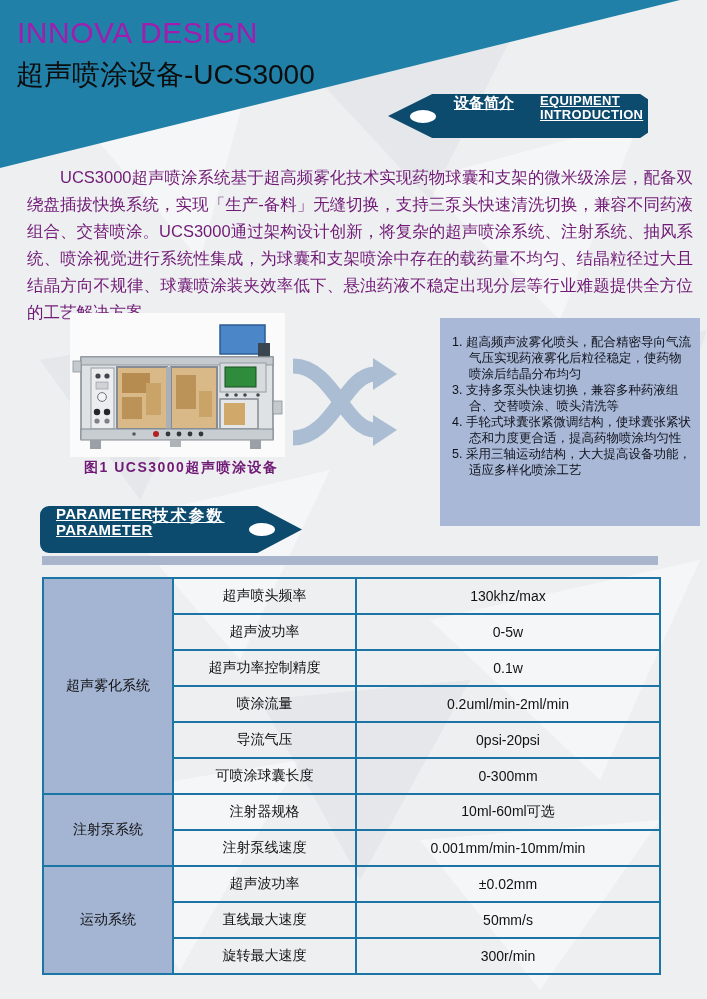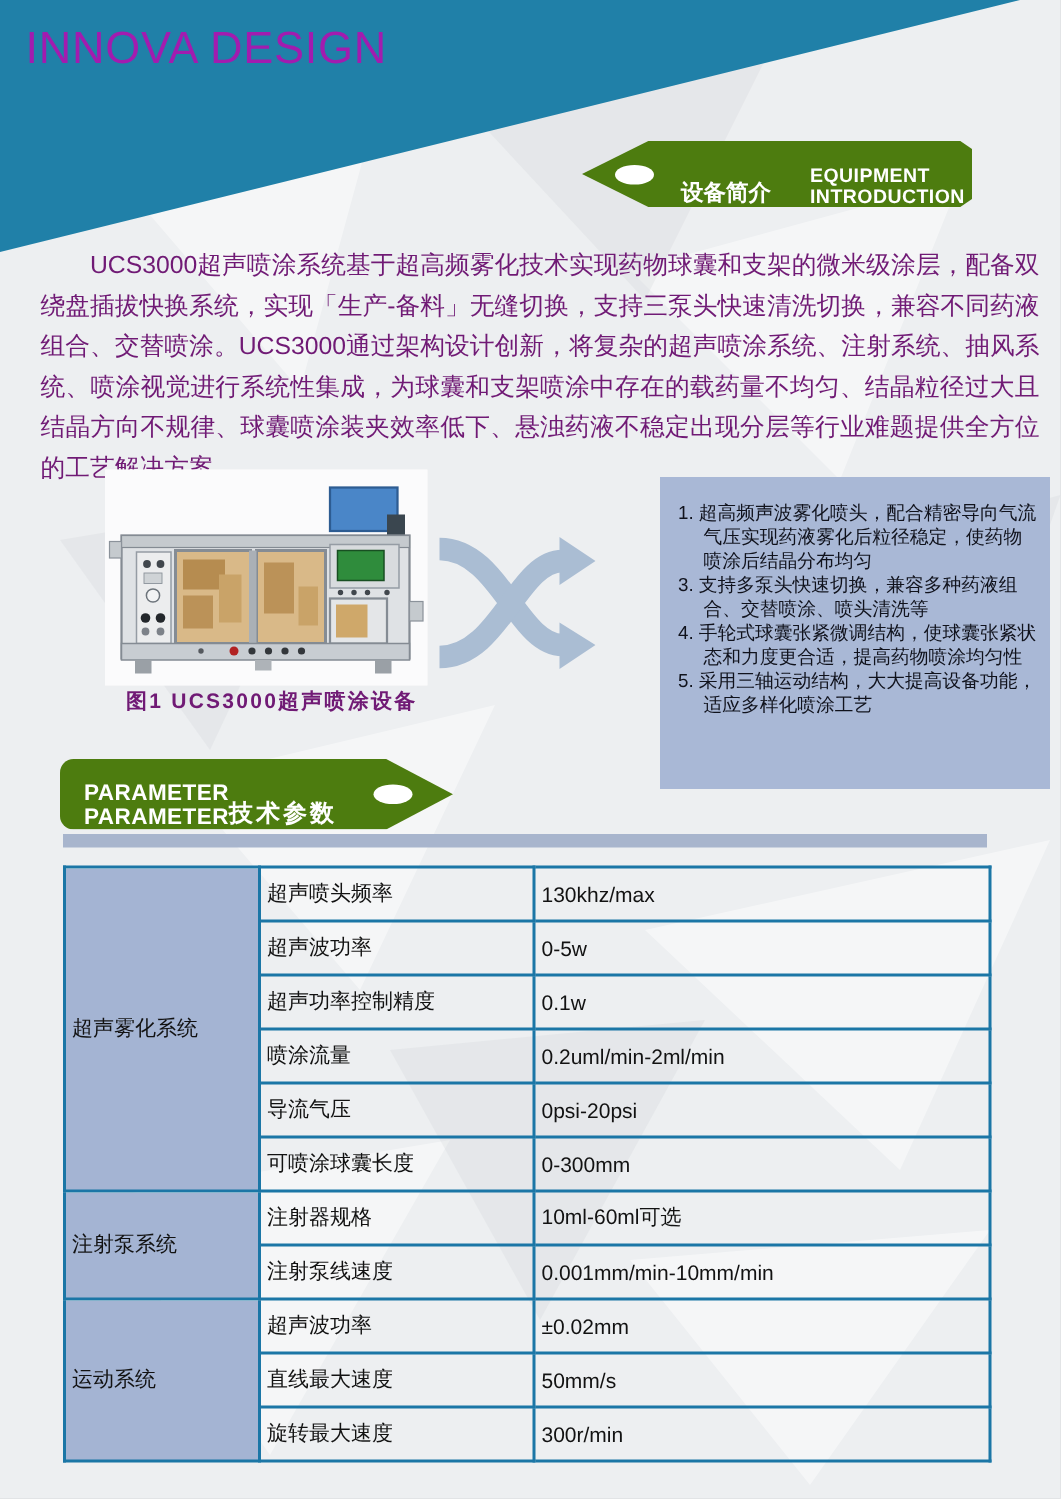--- a/index.html
+++ b/index.html
@@ -12,21 +12,21 @@
   .bg-pattern{position:absolute;inset:0;z-index:0;pointer-events:none;}
   
   .header-tri{
     position:absolute;left:0;top:0;width:707px;height:168px;z-index:1;
     background:#2080a8;
     clip-path:polygon(0 0,680px 0,0 100%);
   }
   .brand{position:absolute;left:17px;top:16px;z-index:2;font-size:30px;letter-spacing:.5px;color:#a21caf;}
   .product-title{position:absolute;left:16px;top:56px;z-index:2;font-size:28px;color:#0c0c0c;}
   
-  .tag{position:absolute;z-index:3;background:#4d7c0f;color:#fff;display:flex;align-items:flex-end;}
+  .tag{position:absolute;z-index:3;background:#0c4a6e;color:#fff;display:flex;align-items:flex-start;text-decoration:underline;}
   .intro-tag{left:388px;top:94px;width:260px;height:44px;
     clip-path:polygon(0 50%,17% 0,97% 0,100% 12%,100% 88%,97% 100%,17% 100%);}
   .intro-tag .dot{position:absolute;left:22px;top:16px;width:26px;height:13px;background:#fff;border-radius:50%;}
   .intro-tag .cn{margin-left:66px;font-size:15px;font-weight:bold;}
   .intro-tag .en{margin-left:26px;font-size:13px;font-weight:bold;line-height:14px;letter-spacing:.3px;}
   .param-tag{left:40px;top:506px;width:262px;height:47px;border-radius:9px;
     clip-path:polygon(0 0,83% 0,100% 50%,83% 100%,0 100%);}
   .param-tag .en{margin-left:16px;font-size:15px;font-weight:bold;line-height:16px;letter-spacing:.3px;}
   .param-tag .cn{font-size:16px;font-weight:bold;letter-spacing:2px;}
   .param-tag .dot{position:absolute;right:27px;top:17px;width:26px;height:13px;background:#fff;border-radius:50%;}
@@ -48,21 +48,21 @@
   }
   .feature-box ol{margin:0;padding:0;list-style:none;}
   .feature-box li{padding-left:17px;text-indent:-17px;}
   
   .bar{position:absolute;left:42px;top:556px;width:616px;height:9px;background:#a8b5cd;z-index:2;}
   table.spec{
     position:absolute;left:42px;top:577px;width:617px;z-index:2;
     border-collapse:collapse;table-layout:fixed;
   }
   table.spec td{
-    border:2px solid #1b76a6;height:34px;vertical-align:middle;
+    border:2px solid #1b76a6;height:34px;text-align:center;vertical-align:middle;
     font-size:14px;color:#121212;padding:0 4px;overflow:hidden;
   }
   td.group-cell{background:#a4b4d3;font-size:14.5px;}
   col.c1{width:130px;}col.c2{width:183px;}col.c3{width:304px;}
 </style>
 </head>
 <body>
 
 <div class="page">
 
@@ -78,20 +78,21 @@
     <g fill="#c9cdd3" opacity="0.22">
       <polygon points="300,60 520,20 430,200"></polygon>
       <polygon points="520,380 707,330 640,520"></polygon>
       <polygon points="40,360 220,330 140,500"></polygon>
       <polygon points="260,700 470,680 360,880"></polygon>
     </g>
   </svg>
 
   <div class="header-tri"></div>
   <div class="brand">INNOVA DESIGN</div>
+  <div class="product-title">超声喷涂设备-UCS3000</div>
 
   <div class="tag intro-tag">
     <span class="dot"></span>
     <span class="cn">设备简介</span>
     <span class="en">
       <span>EQUIPMENT</span><br>
       <span>INTRODUCTION</span>
     </span>
   </div>
 

